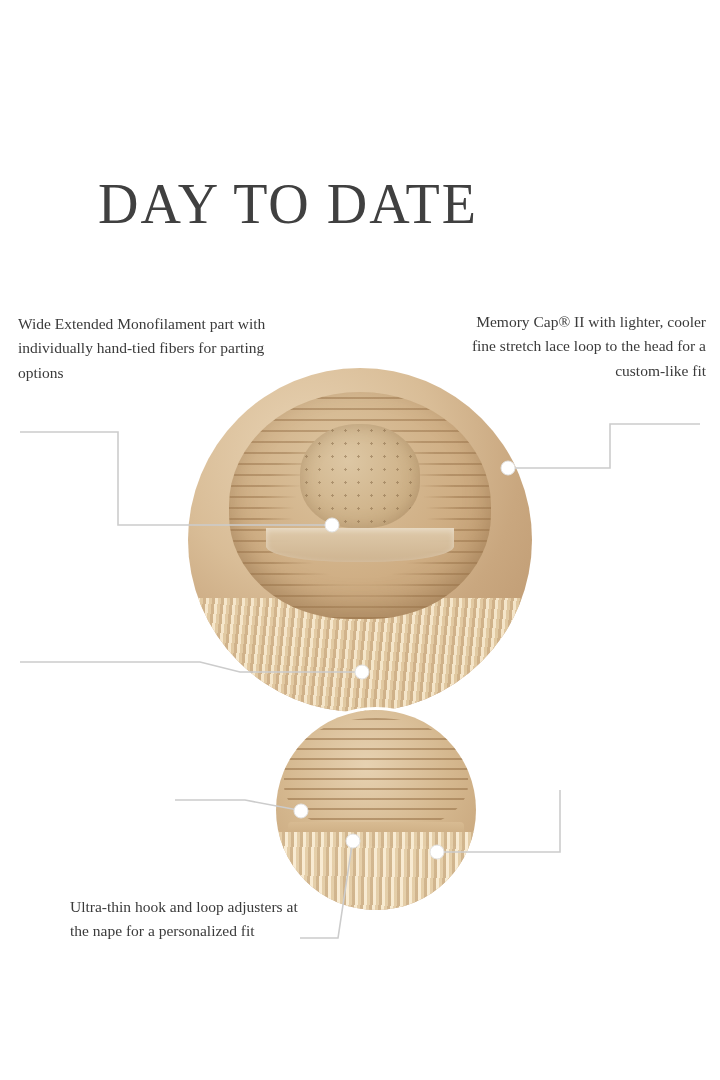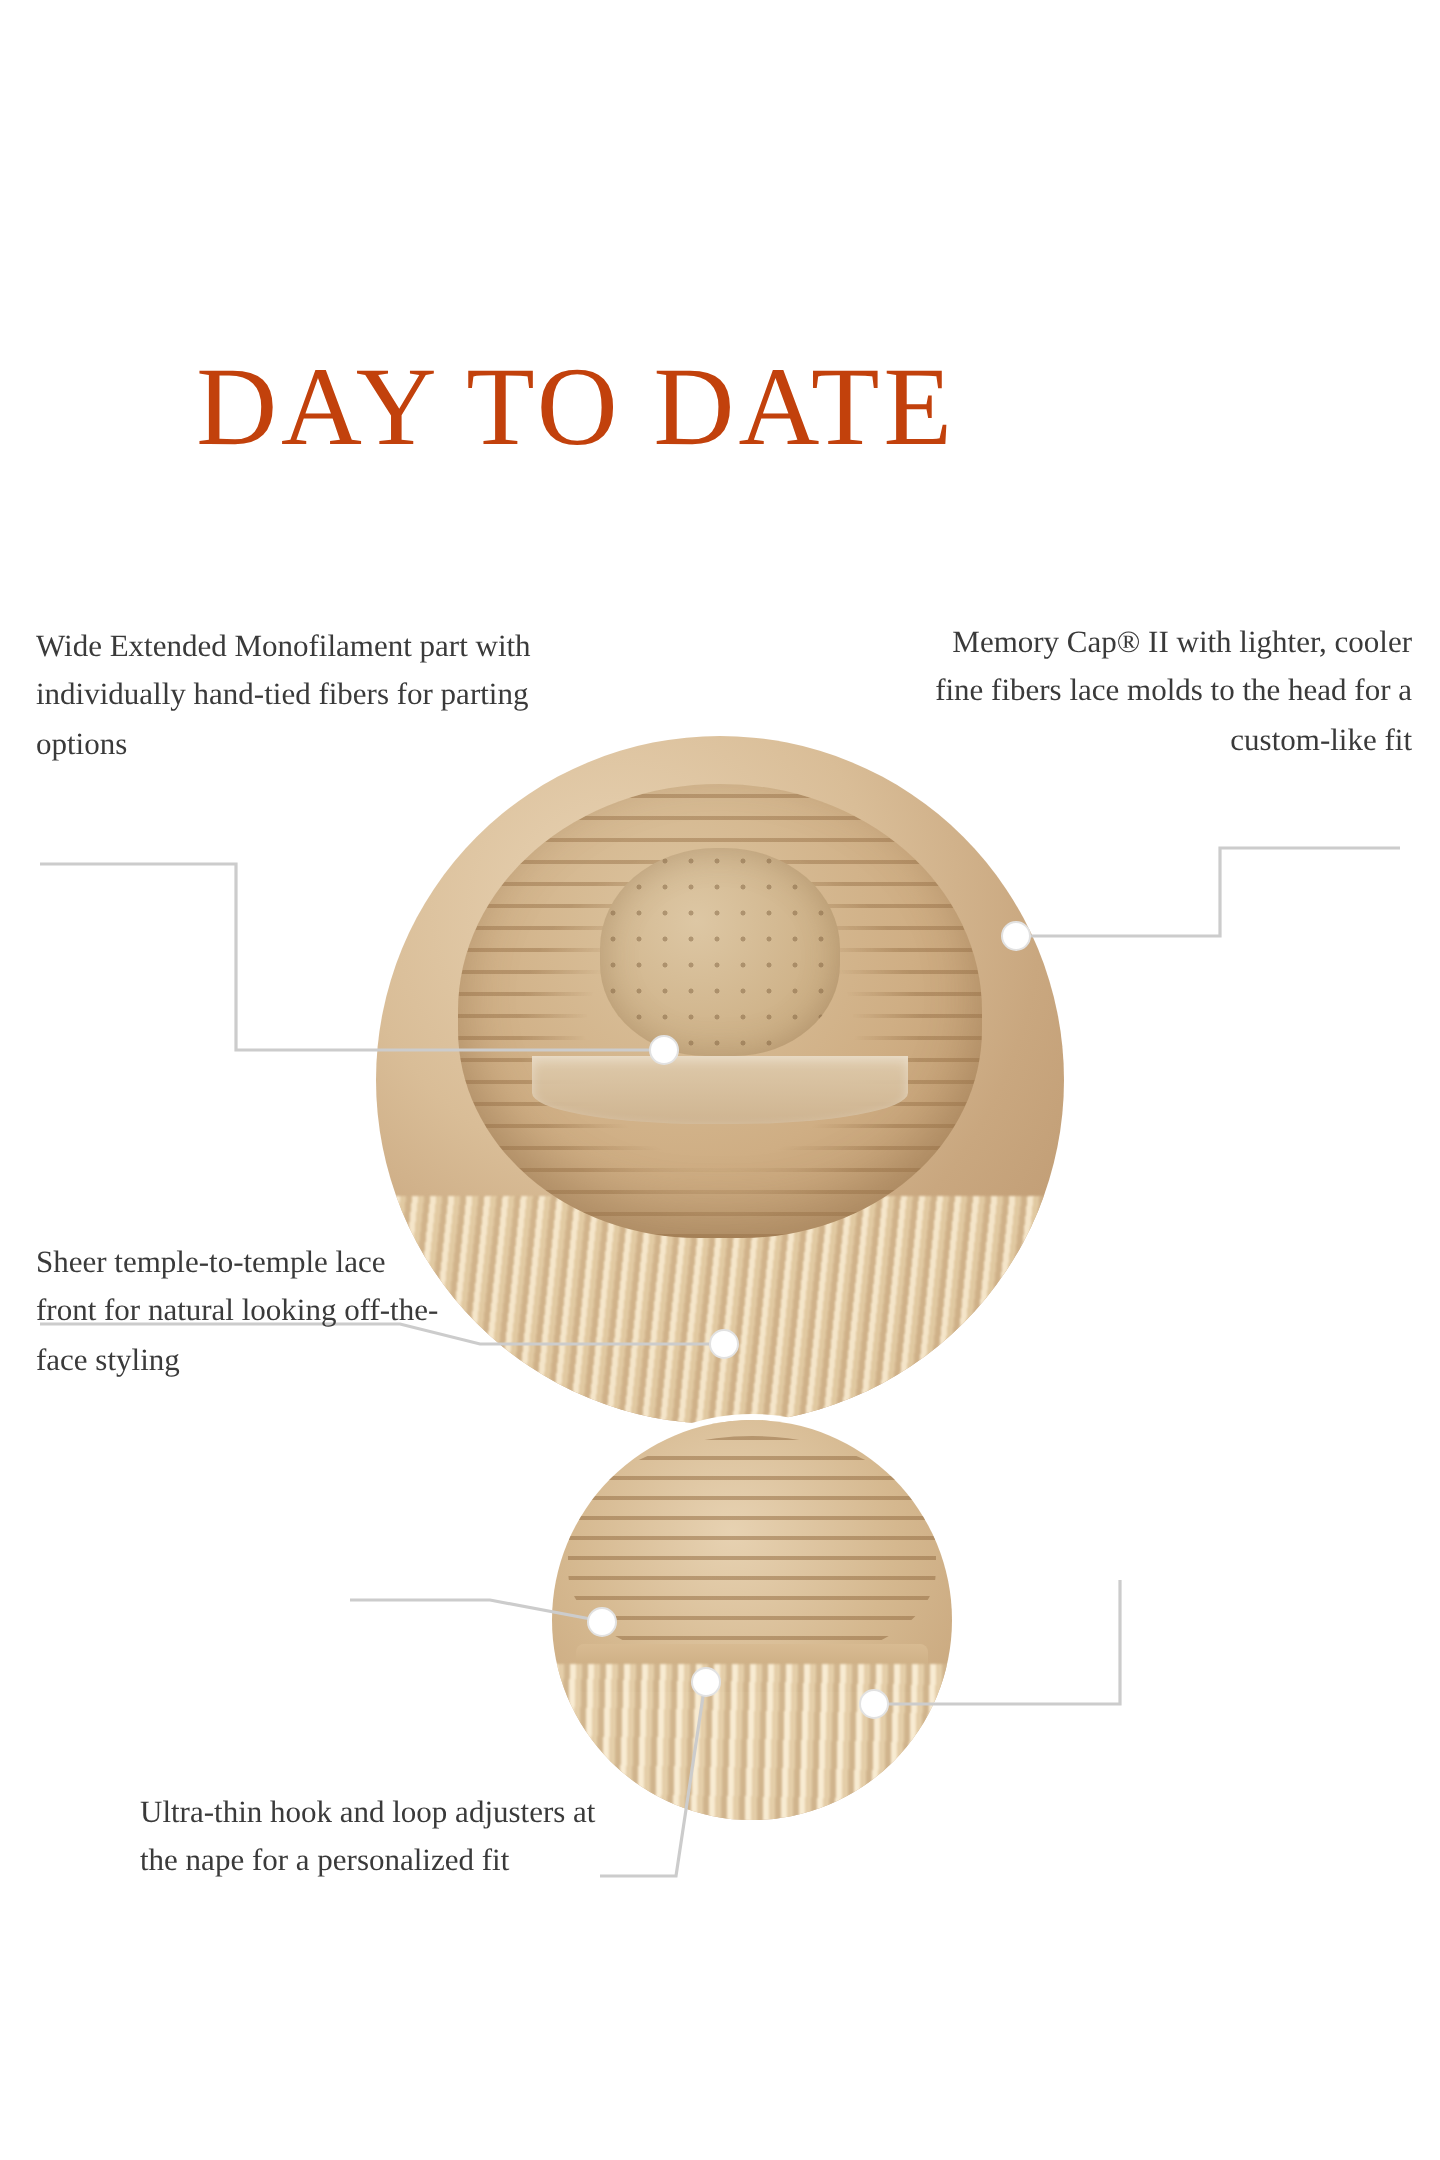--- a/index.html
+++ b/index.html
@@ -28,21 +28,21 @@
   .title {
     position: absolute;
     left: 0;
     top: 172px;
     width: 576px;
     text-align: center;
     font-family: "Liberation Serif", serif;
     font-weight: 300;
     font-size: 56px;
     letter-spacing: 2px;
-    color: #c2410c;
+    color: #404040;
     white-space: nowrap;
   }
 
   
   .photo-stage {
     position: absolute;
     left: 180px;
     top: 360px;
     width: 360px;
     height: 560px;
@@ -252,21 +252,20 @@
       <circle cx="508" cy="468" r="7"></circle>
       <circle cx="362" cy="672" r="7"></circle>
       <circle cx="301" cy="811" r="7"></circle>
       <circle cx="437" cy="852" r="7"></circle>
       <circle cx="353" cy="841" r="7"></circle>
     </g>
   </svg>
 
   <div class="label left" id="lbl-mono">Wide Extended Monofilament part with individually hand-tied fibers for parting options</div>
 
-  <div class="label right" id="lbl-memorycap">Memory Cap® II with lighter, cooler fine fibers lace molds to the head for a custom-like fit</div>
-
-  <div class="label left" id="lbl-lace">Sheer temple-to-temple lace front for natural looking off-the-face styling</div>
+  <div class="label right" id="lbl-memorycap">Memory Cap® II with lighter, cooler fine stretch lace loop to the head for a custom-like fit</div>
+
 
 
 
   <div class="label" id="lbl-hookloop">Ultra-thin hook and loop adjusters at the nape for a personalized fit</div>
 
 </div>
 
 </body></html>

